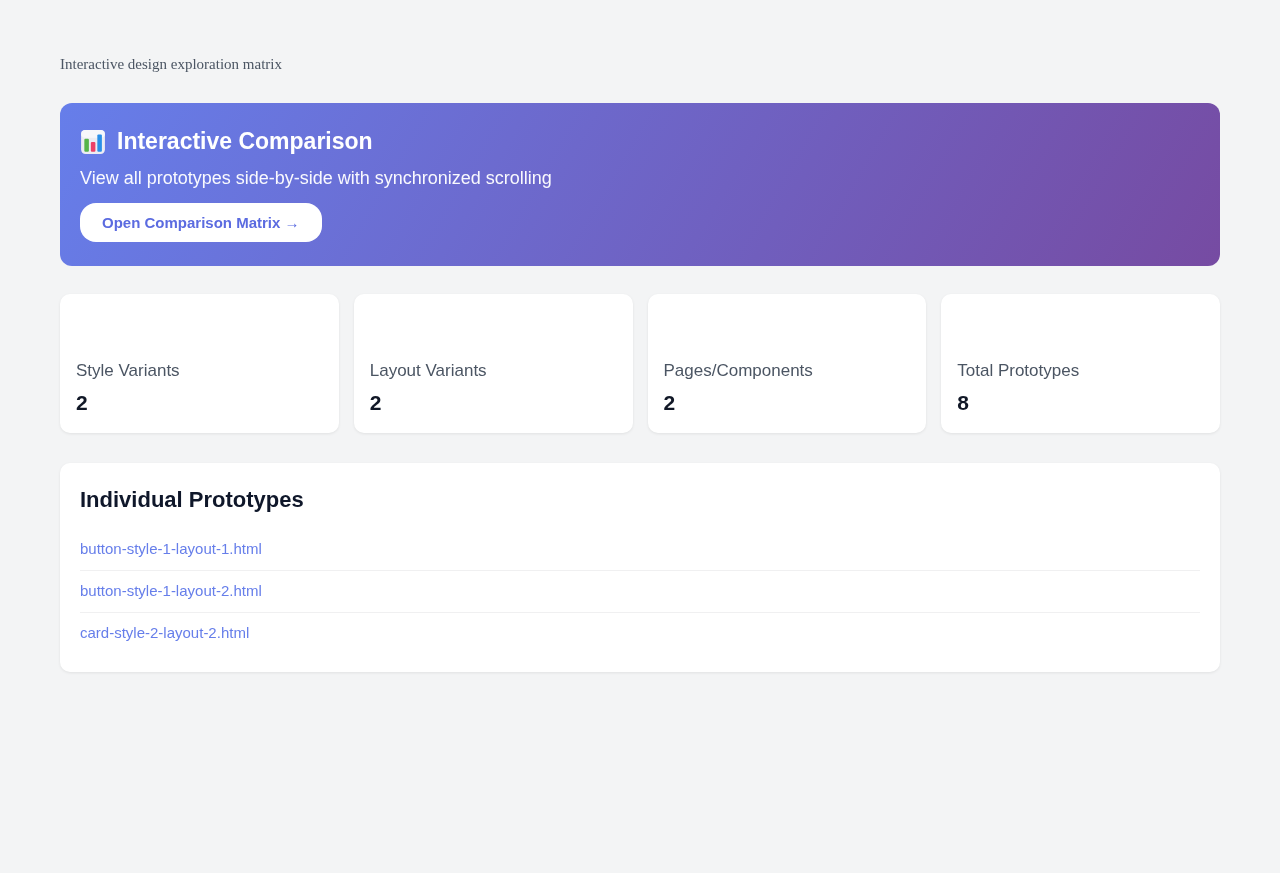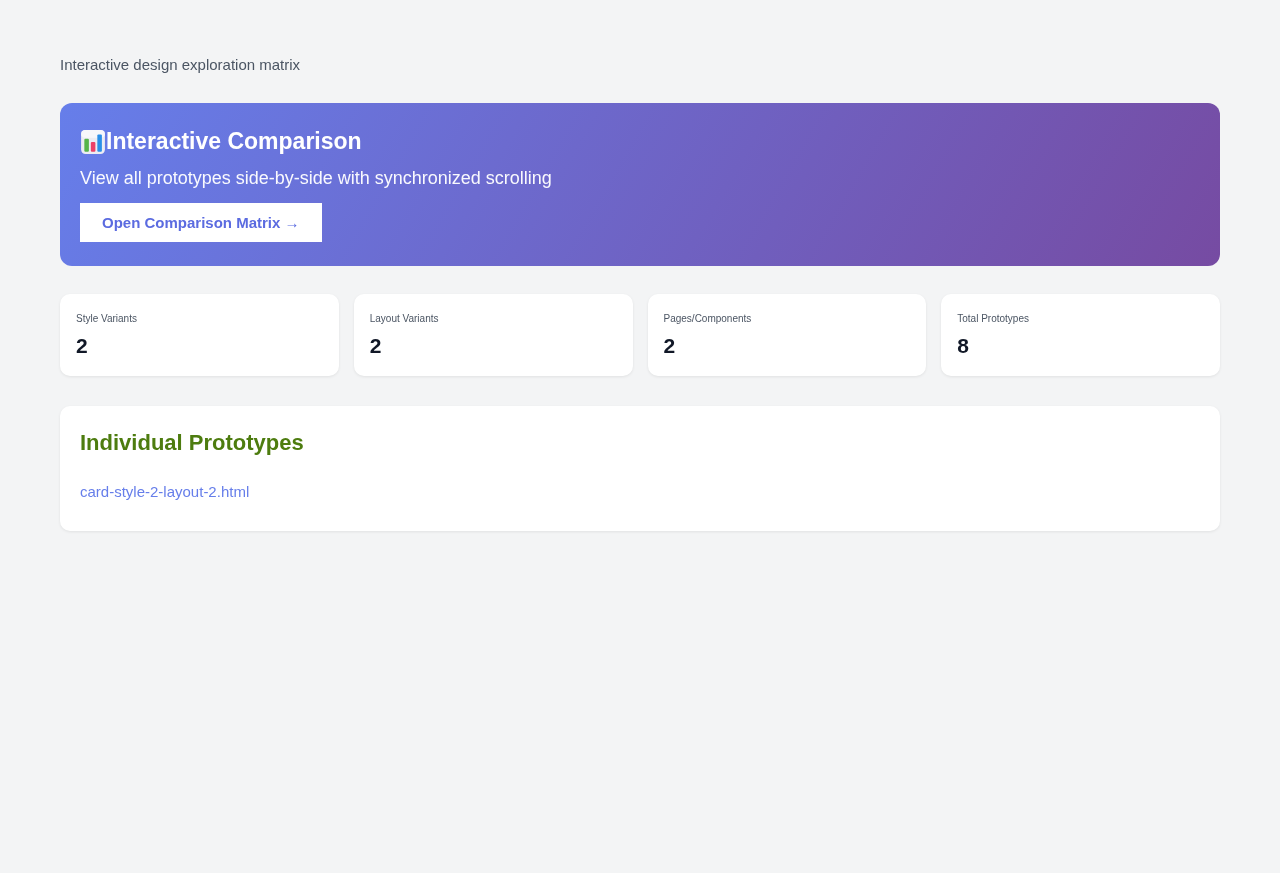--- a/index.html
+++ b/index.html
@@ -20,88 +20,91 @@
     font-size: 29px;
     font-weight: 700;
     color: #212529;
     margin: 0;
     letter-spacing: 0.2px;
   }
   .page-subtitle {
     font-size: 15px;
     color: #4b5563;
     margin: 10px 0 0;
+    font-family: Liberation Serif, serif;
   }
   .banner {
     margin-top: 30px;
     border-radius: 12px;
     padding: 25px 24px 24px 20px;
     color: #ffffff;
     background: linear-gradient(120deg, #667eea 0%, #764ba2 100%);
   }
   .banner-heading {
     display: flex;
     align-items: center;
+    gap: 11px;
     font-size: 23px;
     font-weight: 700;
     margin: 0;
   }
   .banner-icon { display: inline-flex; flex: 0 0 auto; }
   .banner-desc {
     font-size: 18px;
     margin: 13px 0 0;
     color: rgba(255,255,255,0.96);
   }
   .banner-btn {
     display: inline-block;
     margin-top: 14px;
     background: #ffffff;
     color: #5b6be0;
     font-weight: 600;
     font-size: 15px;
     padding: 11px 22px;
-    border-radius: 0;
+    border-radius: 16px;
     border: none;
     text-decoration: none;
     cursor: pointer;
     font-family: "Liberation Sans", sans-serif;
   }
   .stats-row {
     margin-top: 28px;
     display: grid;
     grid-template-columns: repeat(4, 1fr);
     gap: 15px;
   }
   .stat-card {
     background: #ffffff;
     border-radius: 10px;
     padding: 19px 16px 18px;
     box-shadow: 0 1px 3px rgba(0,0,0,0.08);
   }
   .stat-label {
-    font-size: 10px;
+    font-size: 17px;
     color: #4b5563;
+    margin-top: 48px;
   }
   .stat-value {
     font-size: 21px;
     font-weight: 700;
     color: #111827;
     margin-top: 10px;
   }
   .list-card {
     margin-top: 30px;
     background: #ffffff;
     border-radius: 10px;
     padding: 24px 20px 18px;
     box-shadow: 0 1px 3px rgba(0,0,0,0.08);
   }
   .list-heading {
     font-size: 22px;
     font-weight: 700;
-    color: #4d7c0f;
+    color: #0f172a;
     margin: 0 0 16px;
   }
   .link-row {
     padding: 11px 0 12px;
     border-bottom: 1px solid #f0f0f1;
   }
   .link-row:last-child { border-bottom: none; }
   .proto-link {
     color: #667eea;
     font-size: 15px;
@@ -148,17 +151,19 @@
       </div>
       <div class="stat-card">
         <div class="stat-label">Total Prototypes</div>
         <div class="stat-value">8</div>
       </div>
     </div>
 
   <div class="list-card">
     <h2 class="list-heading">Individual Prototypes</h2>
     <div id="link-list">
+        <div class="link-row"><a class="proto-link">button-style-1-layout-1.html</a></div>
+        <div class="link-row"><a class="proto-link">button-style-1-layout-2.html</a></div>
         <div class="link-row"><a class="proto-link">card-style-2-layout-2.html</a></div>
       </div>
   </div>
 
 </div>
 
 </body></html>

